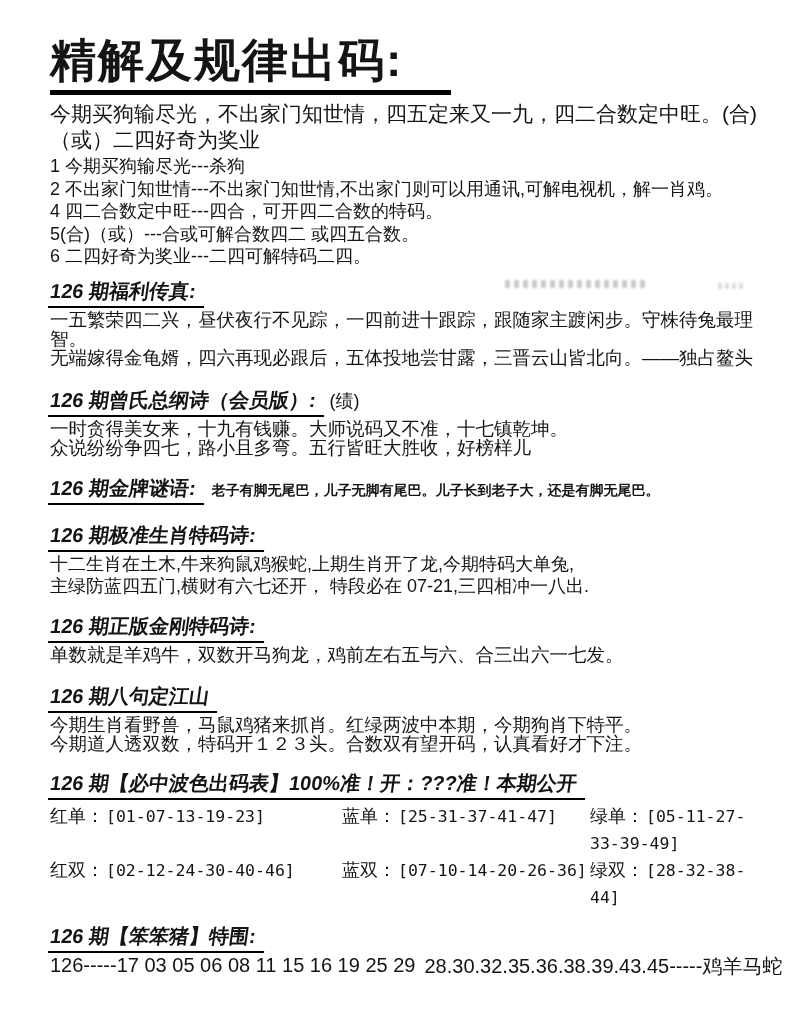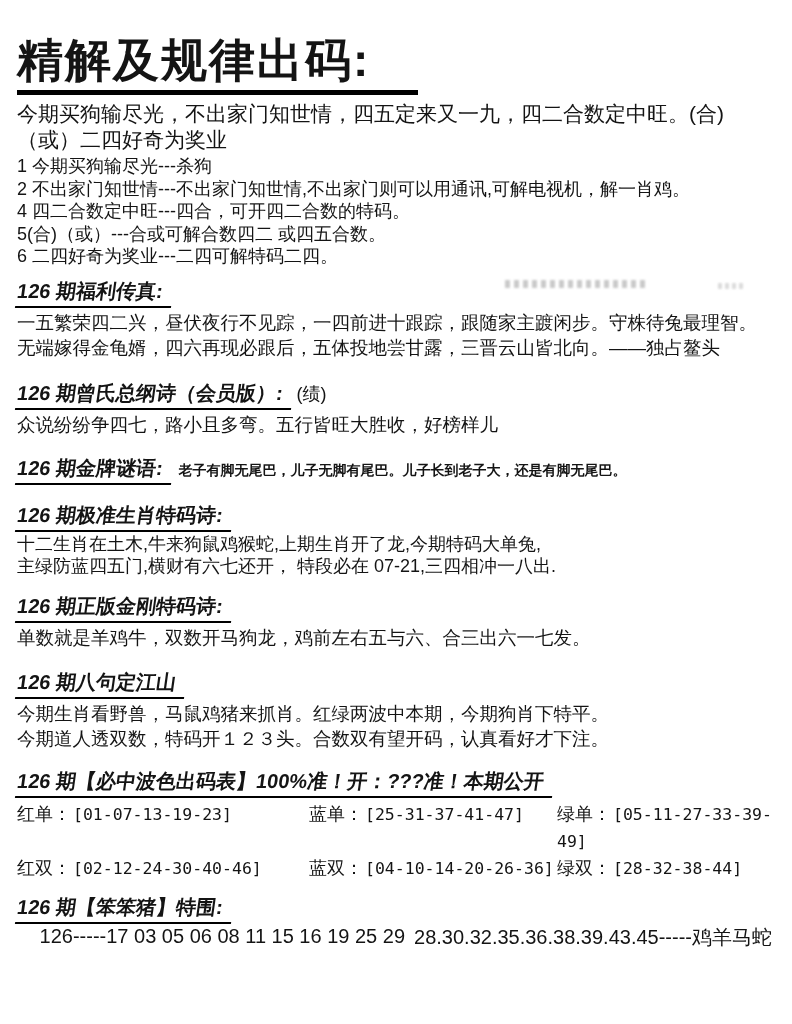--- a/index.html
+++ b/index.html
@@ -4,21 +4,21 @@
 <style>
   html,body{margin:0;padding:0;}
   body{
     width:792px;height:1024px;
     background:#ffffff;
     color:#141414;
     font-family:"Liberation Sans","DejaVu Sans",sans-serif;
     overflow:hidden;
     position:relative;
   }
-  .page{padding:34px 20px 0 17px;position:relative;}
+  .page{padding:34px 20px 0 50px;position:relative;}
 
   
   .main-title{
     margin:0;
     display:table;
     font-size:46px;
     font-weight:bold;
     letter-spacing:2px;
     line-height:52px;
     padding:0 48px 4px 0;
@@ -31,21 +31,21 @@
 
   .sec-h{font-size:20px;font-weight:bold;line-height:27px;white-space:nowrap;}
   .h-inner{
     display:inline-block;
     transform:skewX(-8deg);
     border-bottom:2px solid #000;
     padding:0 10px 1px 0;
   }
   .h-suffix{font-weight:normal;font-size:18px;margin-left:4px;}
   .h-after{font-weight:bold;font-size:14px;margin-left:6px;}
-  .sec-body{margin-top:2px;font-size:18.5px;line-height:25px;}
+  .sec-body{margin-top:2px;font-size:18.5px;line-height:19px;}
   .sec-body.tight{font-size:18px;line-height:22px;margin-top:1px;}
 
   
   .color-grid{margin-top:3px;font-size:18px;line-height:26px;}
   .color-row{display:grid;grid-template-columns:292px 248px auto;}
   .c-val{font-family:"DejaVu Sans Mono","Liberation Mono",monospace;font-size:16.5px;letter-spacing:0px;}
   .c-label{margin-right:2px;}
 
   
   .num-line{margin-top:2px;font-size:20px;line-height:22px;white-space:nowrap;text-align:right;}
@@ -101,20 +101,21 @@
       <div>一五繁荣四二兴，昼伏夜行不见踪，一四前进十跟踪，跟随家主踱闲步。守株待兔最理智。</div>
       <div>无端嫁得金龟婿，四六再现必跟后，五体投地尝甘露，三晋云山皆北向。——独占鳌头</div>
     </div>
   </section>
 
   <section style="margin-top:20px">
     <div class="sec-h">
       <span class="h-inner">126 期曾氏总纲诗（会员版）:</span><span class="h-suffix">(绩)</span>
     </div>
     <div class="sec-body">
+      <div>一时贪得美女来，十九有钱赚。大师说码又不准，十七镇乾坤。</div>
       <div>众说纷纷争四七，路小且多弯。五行皆旺大胜收，好榜样儿</div>
     </div>
   </section>
 
   <section style="margin-top:18px">
     <div class="sec-h">
       <span class="h-inner">126 期金牌谜语:</span><span class="h-after">老子有脚无尾巴，儿子无脚有尾巴。儿子长到老子大，还是有脚无尾巴。</span>
     </div>
   </section>
 
@@ -152,21 +153,21 @@
       <span class="h-inner">126 期【必中波色出码表】100%准！开：???准！本期公开</span>
     </div>
     <div class="color-grid">
       <div class="color-row">
         <span><span class="c-label">红单：</span><span class="c-val">[01-07-13-19-23]</span></span>
         <span><span class="c-label">蓝单：</span><span class="c-val">[25-31-37-41-47]</span></span>
         <span><span class="c-label">绿单：</span><span class="c-val">[05-11-27-33-39-49]</span></span>
       </div>
       <div class="color-row">
         <span><span class="c-label">红双：</span><span class="c-val">[02-12-24-30-40-46]</span></span>
-        <span><span class="c-label">蓝双：</span><span class="c-val">[04-10-14-20-26-36]</span></span>
+        <span><span class="c-label">蓝双：</span><span class="c-val">[07-10-14-20-26-36]</span></span>
         <span><span class="c-label">绿双：</span><span class="c-val">[28-32-38-44]</span></span>
       </div>
     </div>
   </section>
 
   <section style="margin-top:12px">
     <div class="sec-h">
       <span class="h-inner">126 期【笨笨猪】特围:</span>
     </div>
     <div class="num-line">

